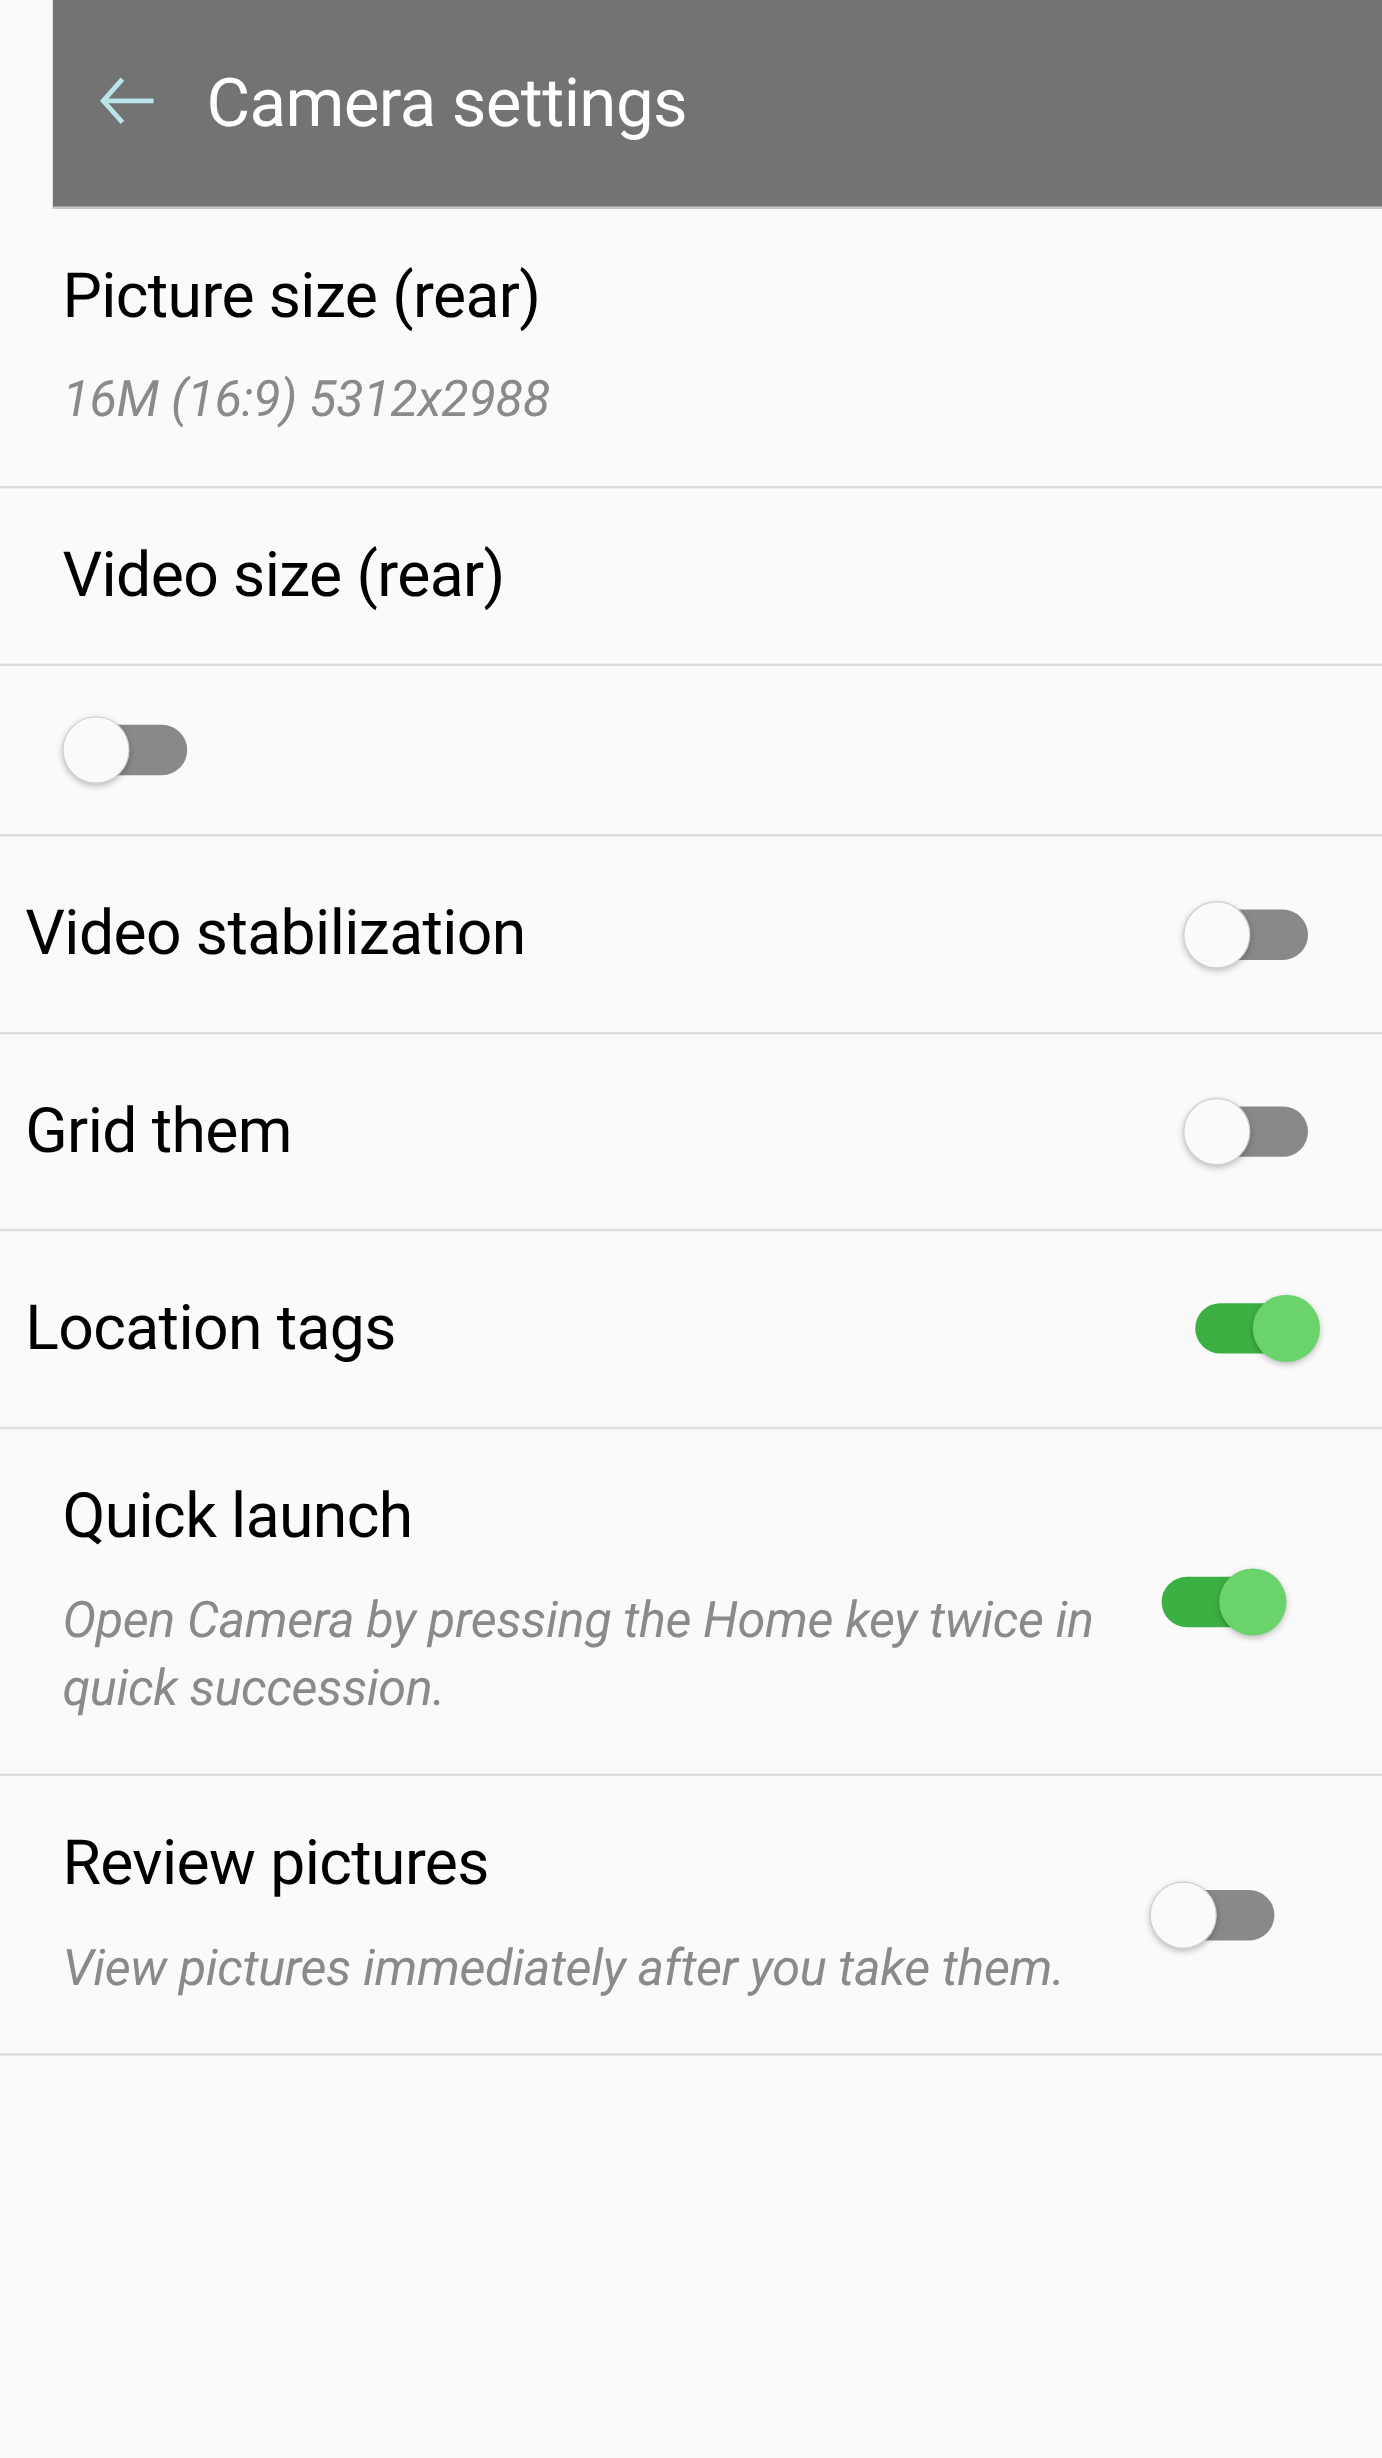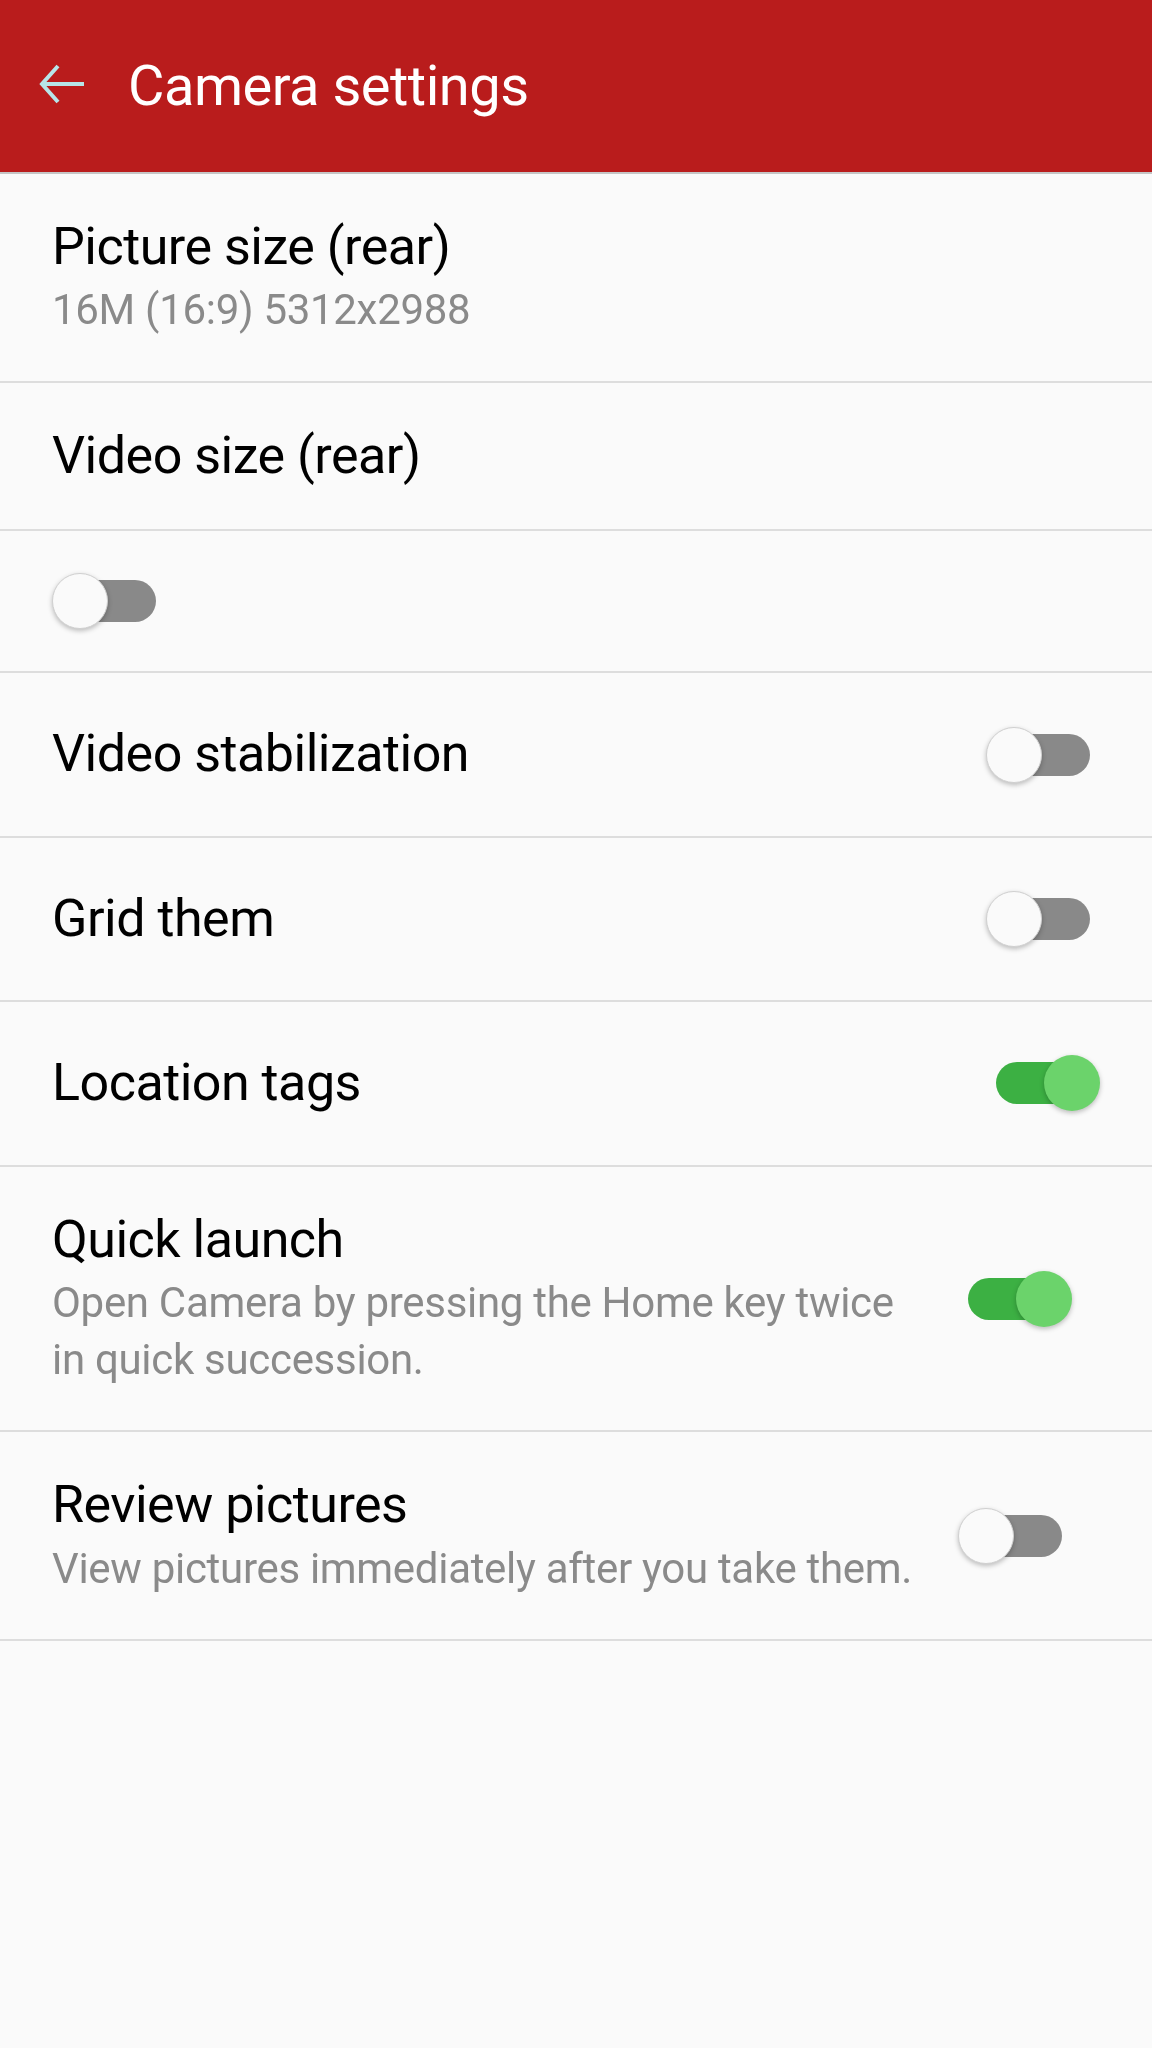--- a/index.html
+++ b/index.html
@@ -8,26 +8,27 @@
       box-sizing: border-box;
     }
     body {
       font-family: -apple-system, BlinkMacSystemFont, 'Segoe UI', Roboto, Helvetica, Arial, sans-serif;
       background: #fafafa;
       width: 1152px;
       height: 2048px;
       overflow: hidden;
     }
     .header {
-      background: #b91c1c;
+      background: #737373;
       height: 174px;
       display: flex;
       align-items: center;
       padding: 0 36px;
       border-bottom: 2px solid #c5c5c5;
+      margin-left: 44px;
     }
     .back-icon {
       color: #b7e5e9;
       cursor: pointer;
       margin-right: 40px;
     }
     .back-icon svg {
       width: 52px;
       height: 52px;
       stroke: #b7e5e9;
@@ -59,23 +60,24 @@
       color: #000000;
       font-size: 52px;
       font-weight: 400;
       line-height: 1.2;
       letter-spacing: -0.5px;
     }
     .setting-subtitle {
       color: #8a8a8a;
       font-size: 42px;
       font-weight: 400;
-      margin-top: 4px;
+      margin-top: 28px;
       line-height: 1.35;
       letter-spacing: -0.3px;
+      font-style: italic;
     }
     .toggle {
       position: relative;
       width: 114px;
       height: 56px;
       flex-shrink: 0;
     }
     .toggle-track {
       position: absolute;
       width: 94px;
@@ -101,21 +103,21 @@
       border: 1px solid #d0d0d0;
     }
     .toggle.on .toggle-track {
       background: #3cb043;
     }
     .toggle.on .toggle-thumb {
       background: #6bd36b;
       right: 0;
     }
     .setting-item.simple {
-      padding: 50px 52px 50px 52px;
+      padding: 50px 52px 50px 21px;
     }
   </style>
 </head>
 <body>
 
 <div class="header">
   <div class="back-icon">
     <svg viewBox="0 0 52 52">
       <line x1="6" y1="26" x2="48" y2="26"></line>
       <polyline points="22,8 6,26 22,44"></polyline>

